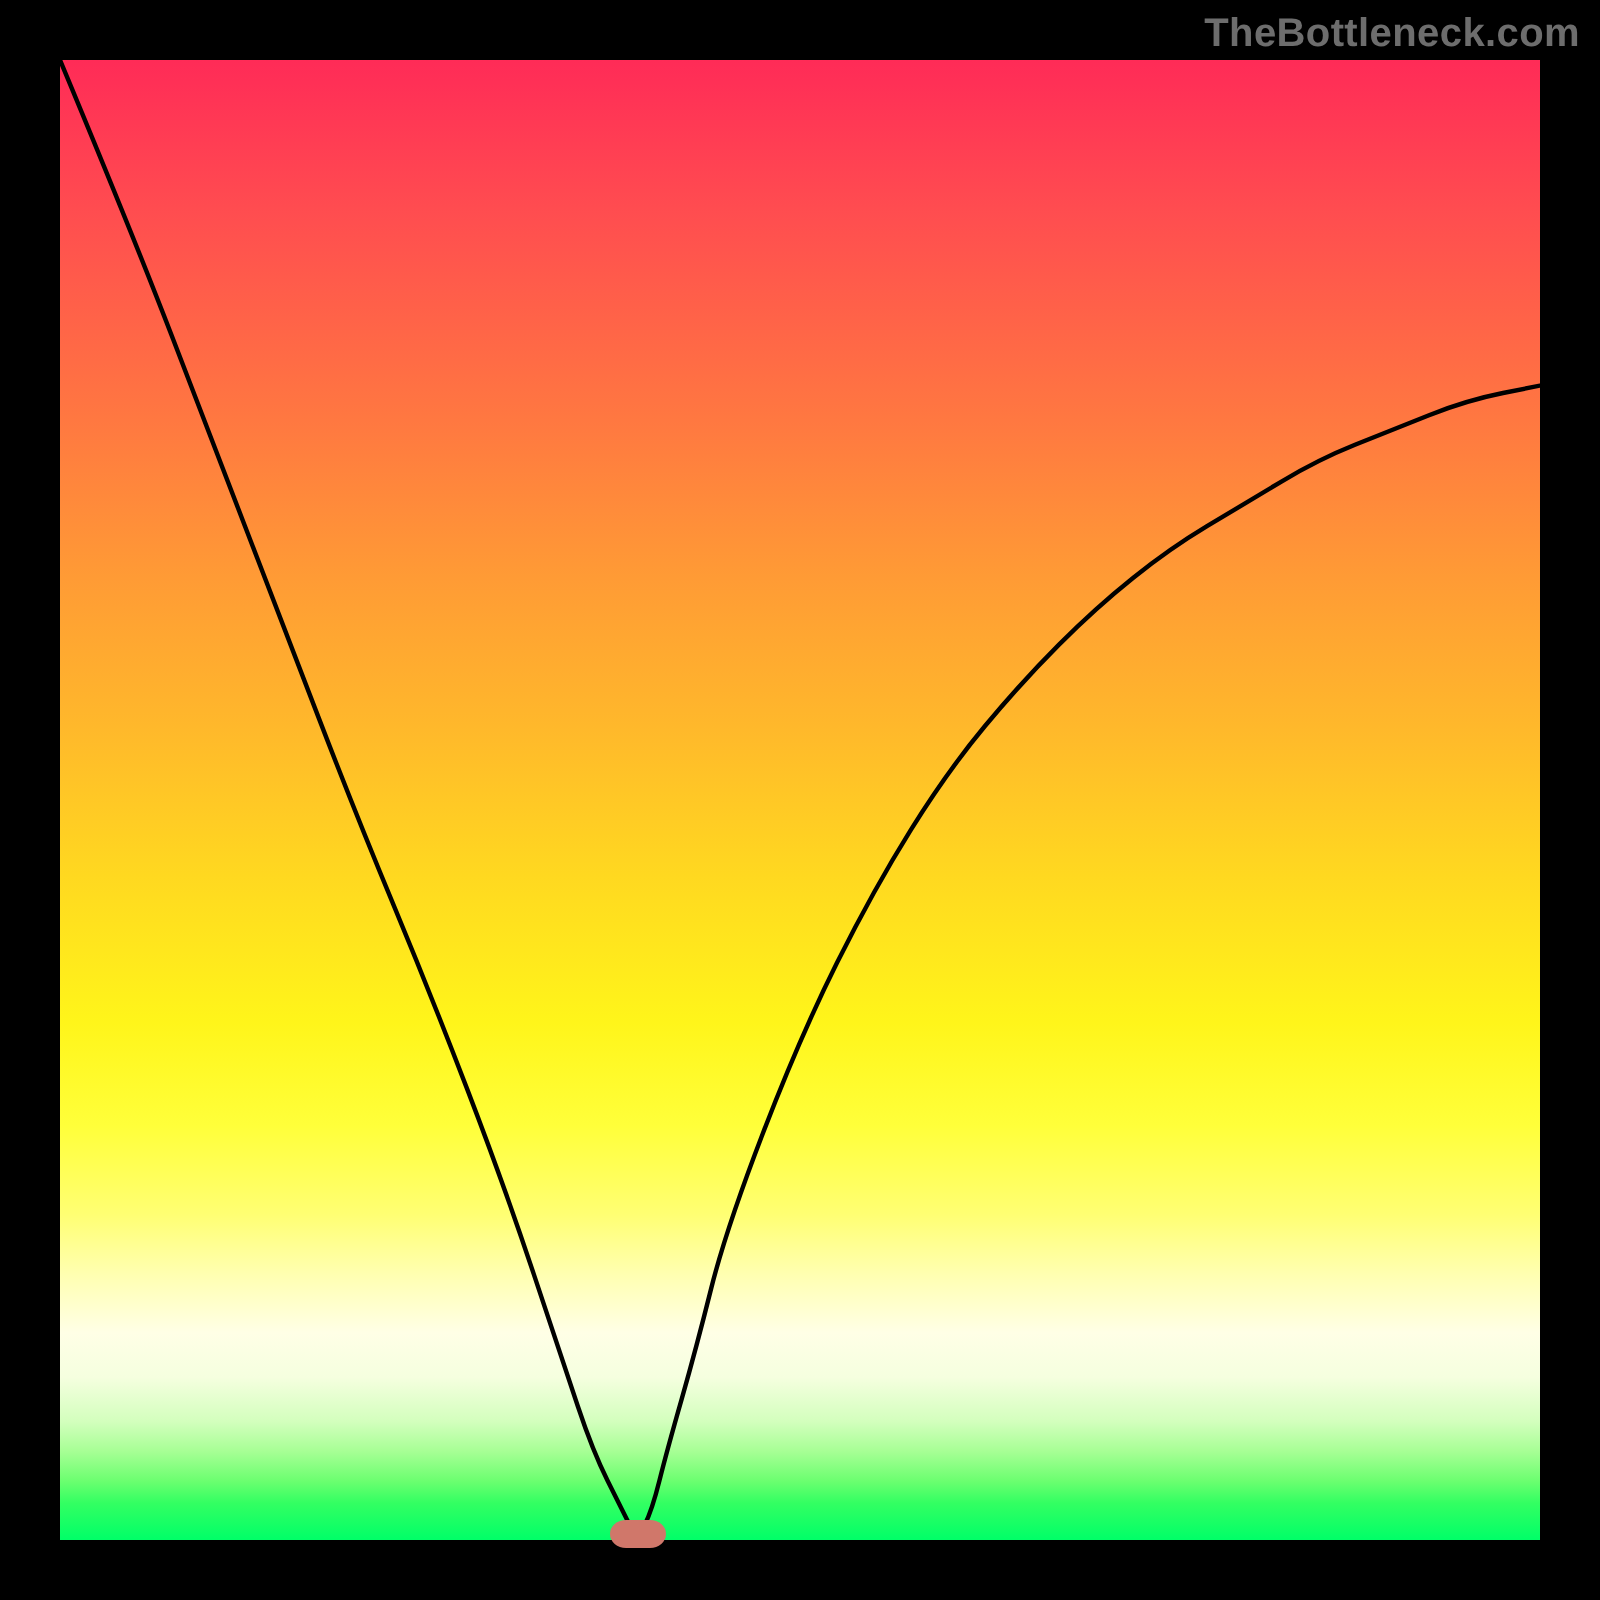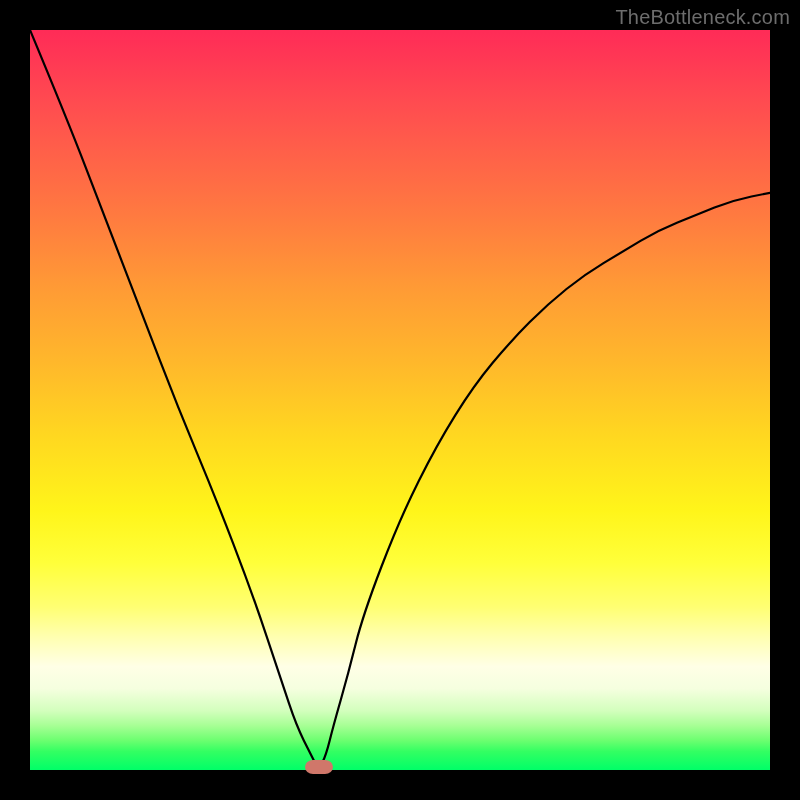--- a/index.html
+++ b/index.html
@@ -36,21 +36,21 @@
       #33ff62 97.5%,
       #00ff68 100%
     );
   }
   .watermark {
     position: absolute;
     top: 6px;
     right: 10px;
     color: #6d6d6d;
     font-size: 20px;
-    font-weight: 400;
+    font-weight: 700;
     letter-spacing: 0.2px;
   }
   svg.curve {
     position: absolute;
     left: 0;
     top: 0;
     width: 740px;
     height: 740px;
     pointer-events: none;
   }

